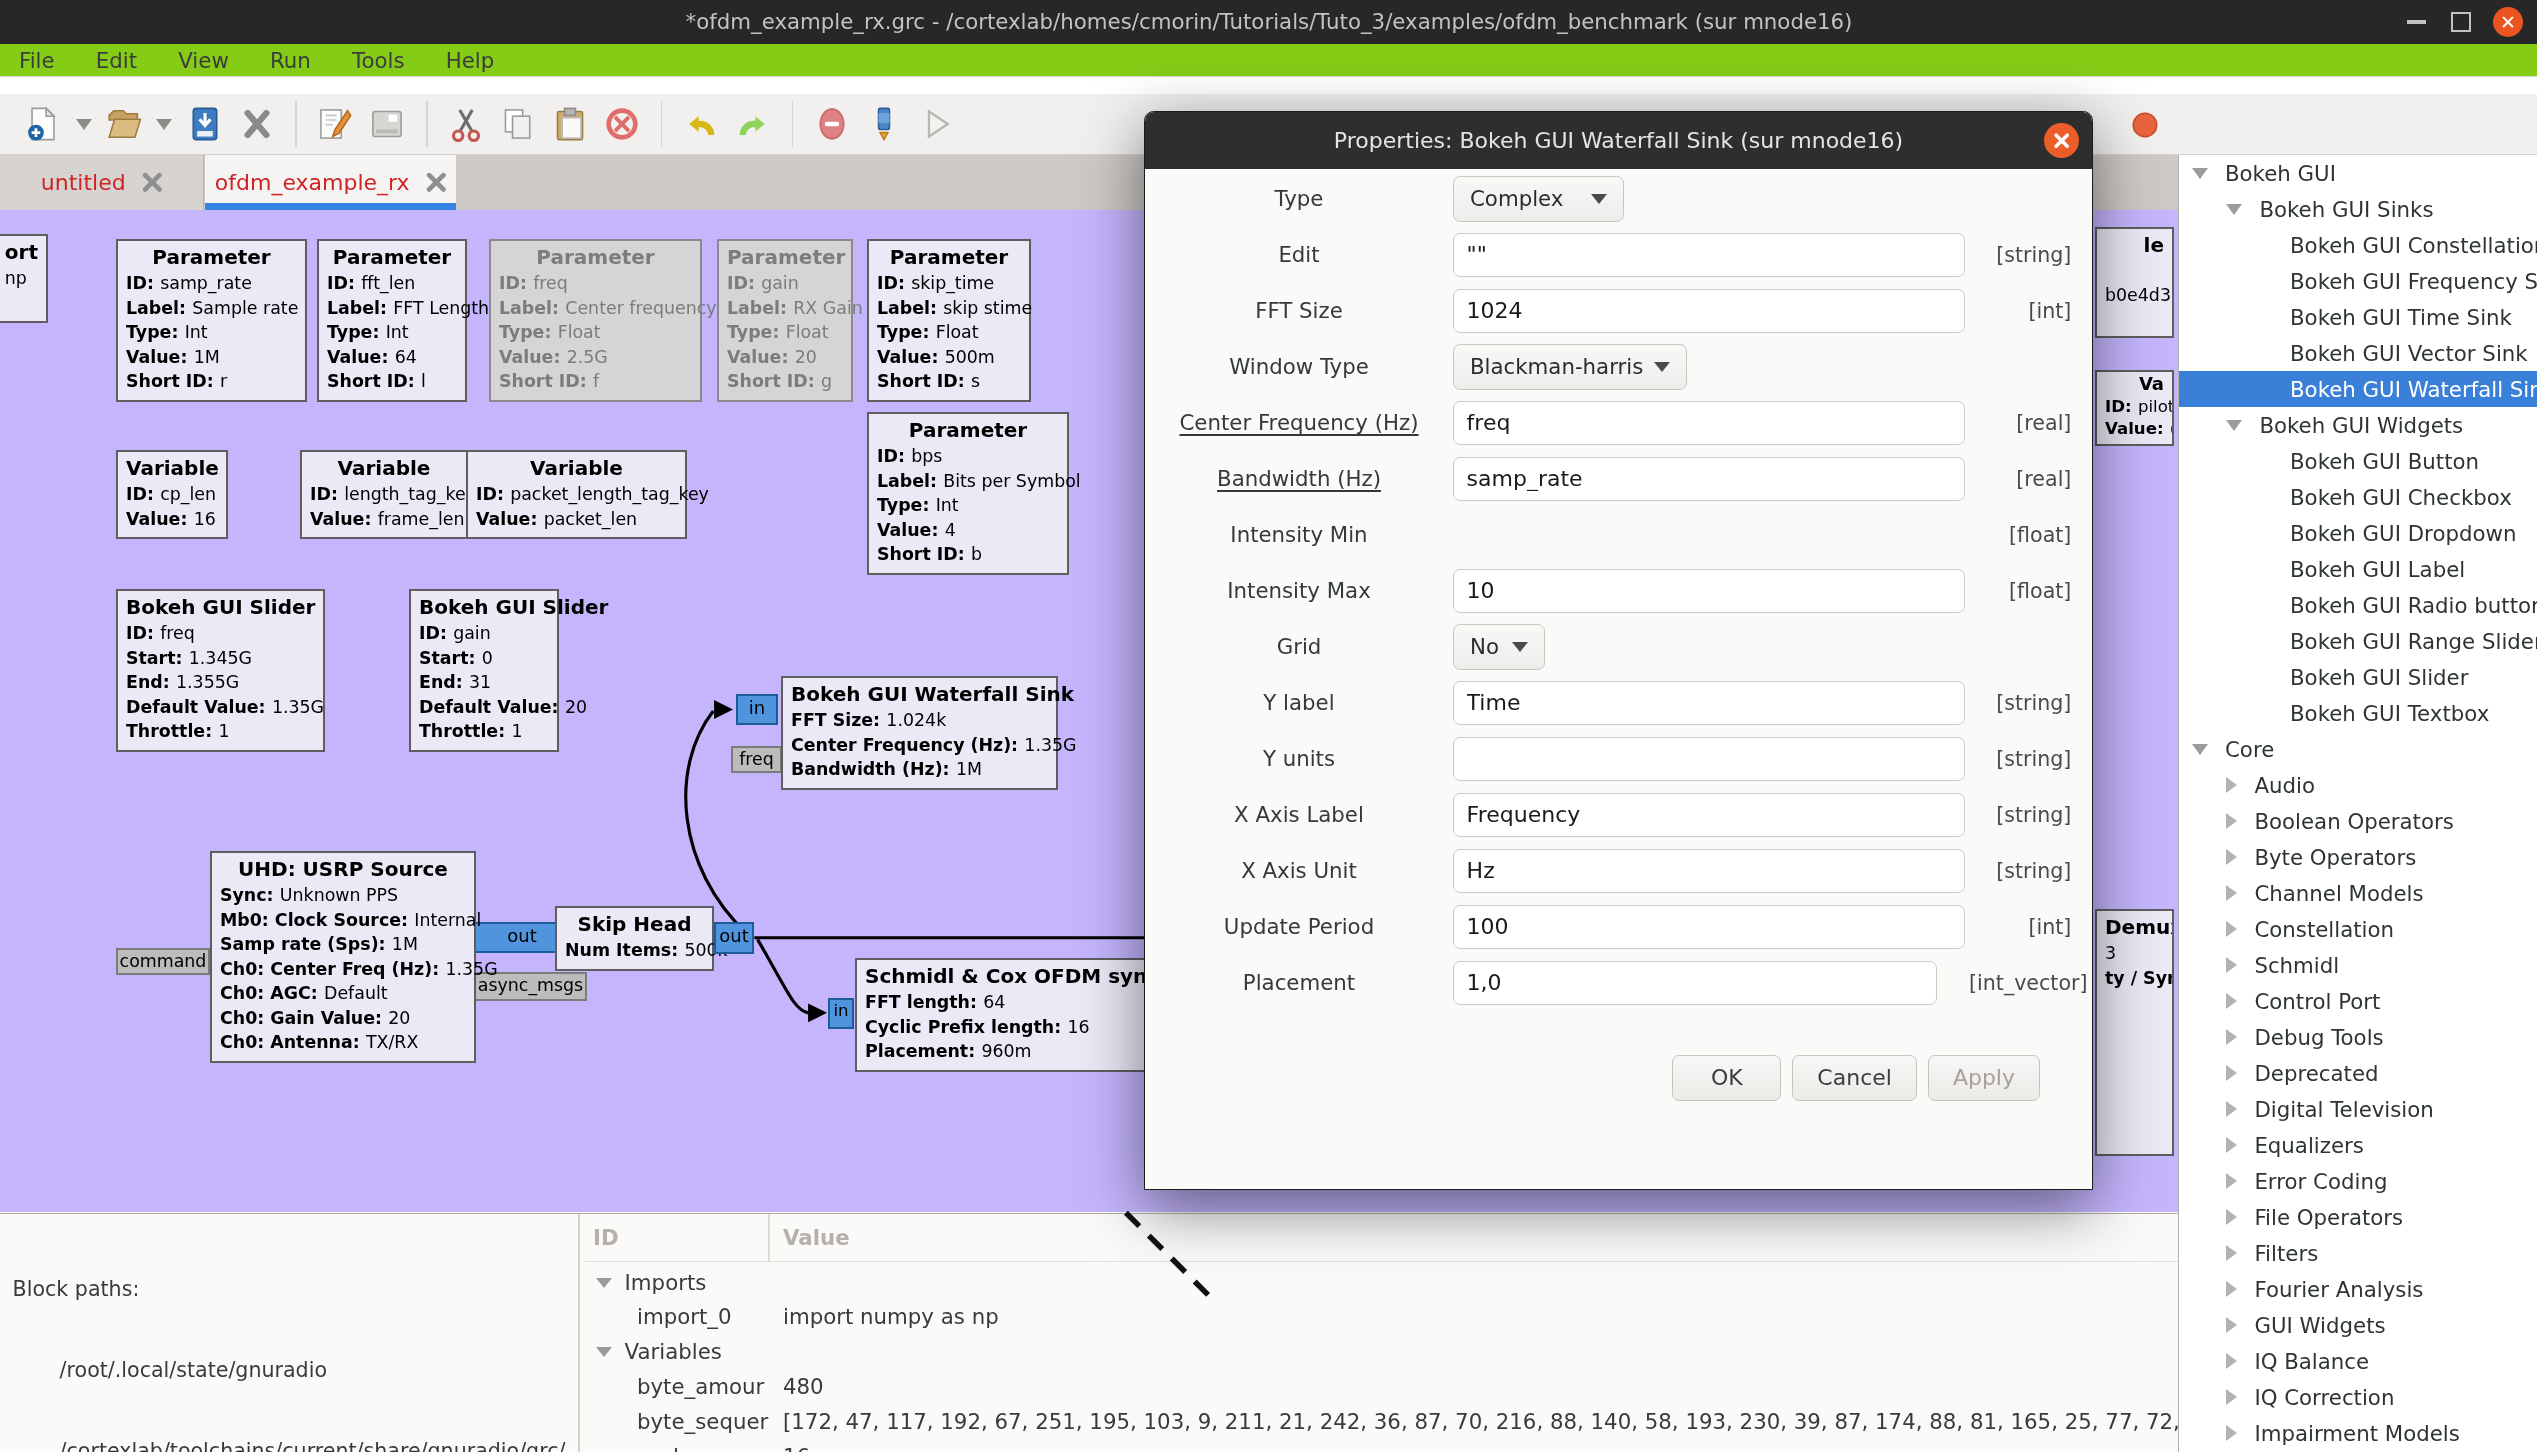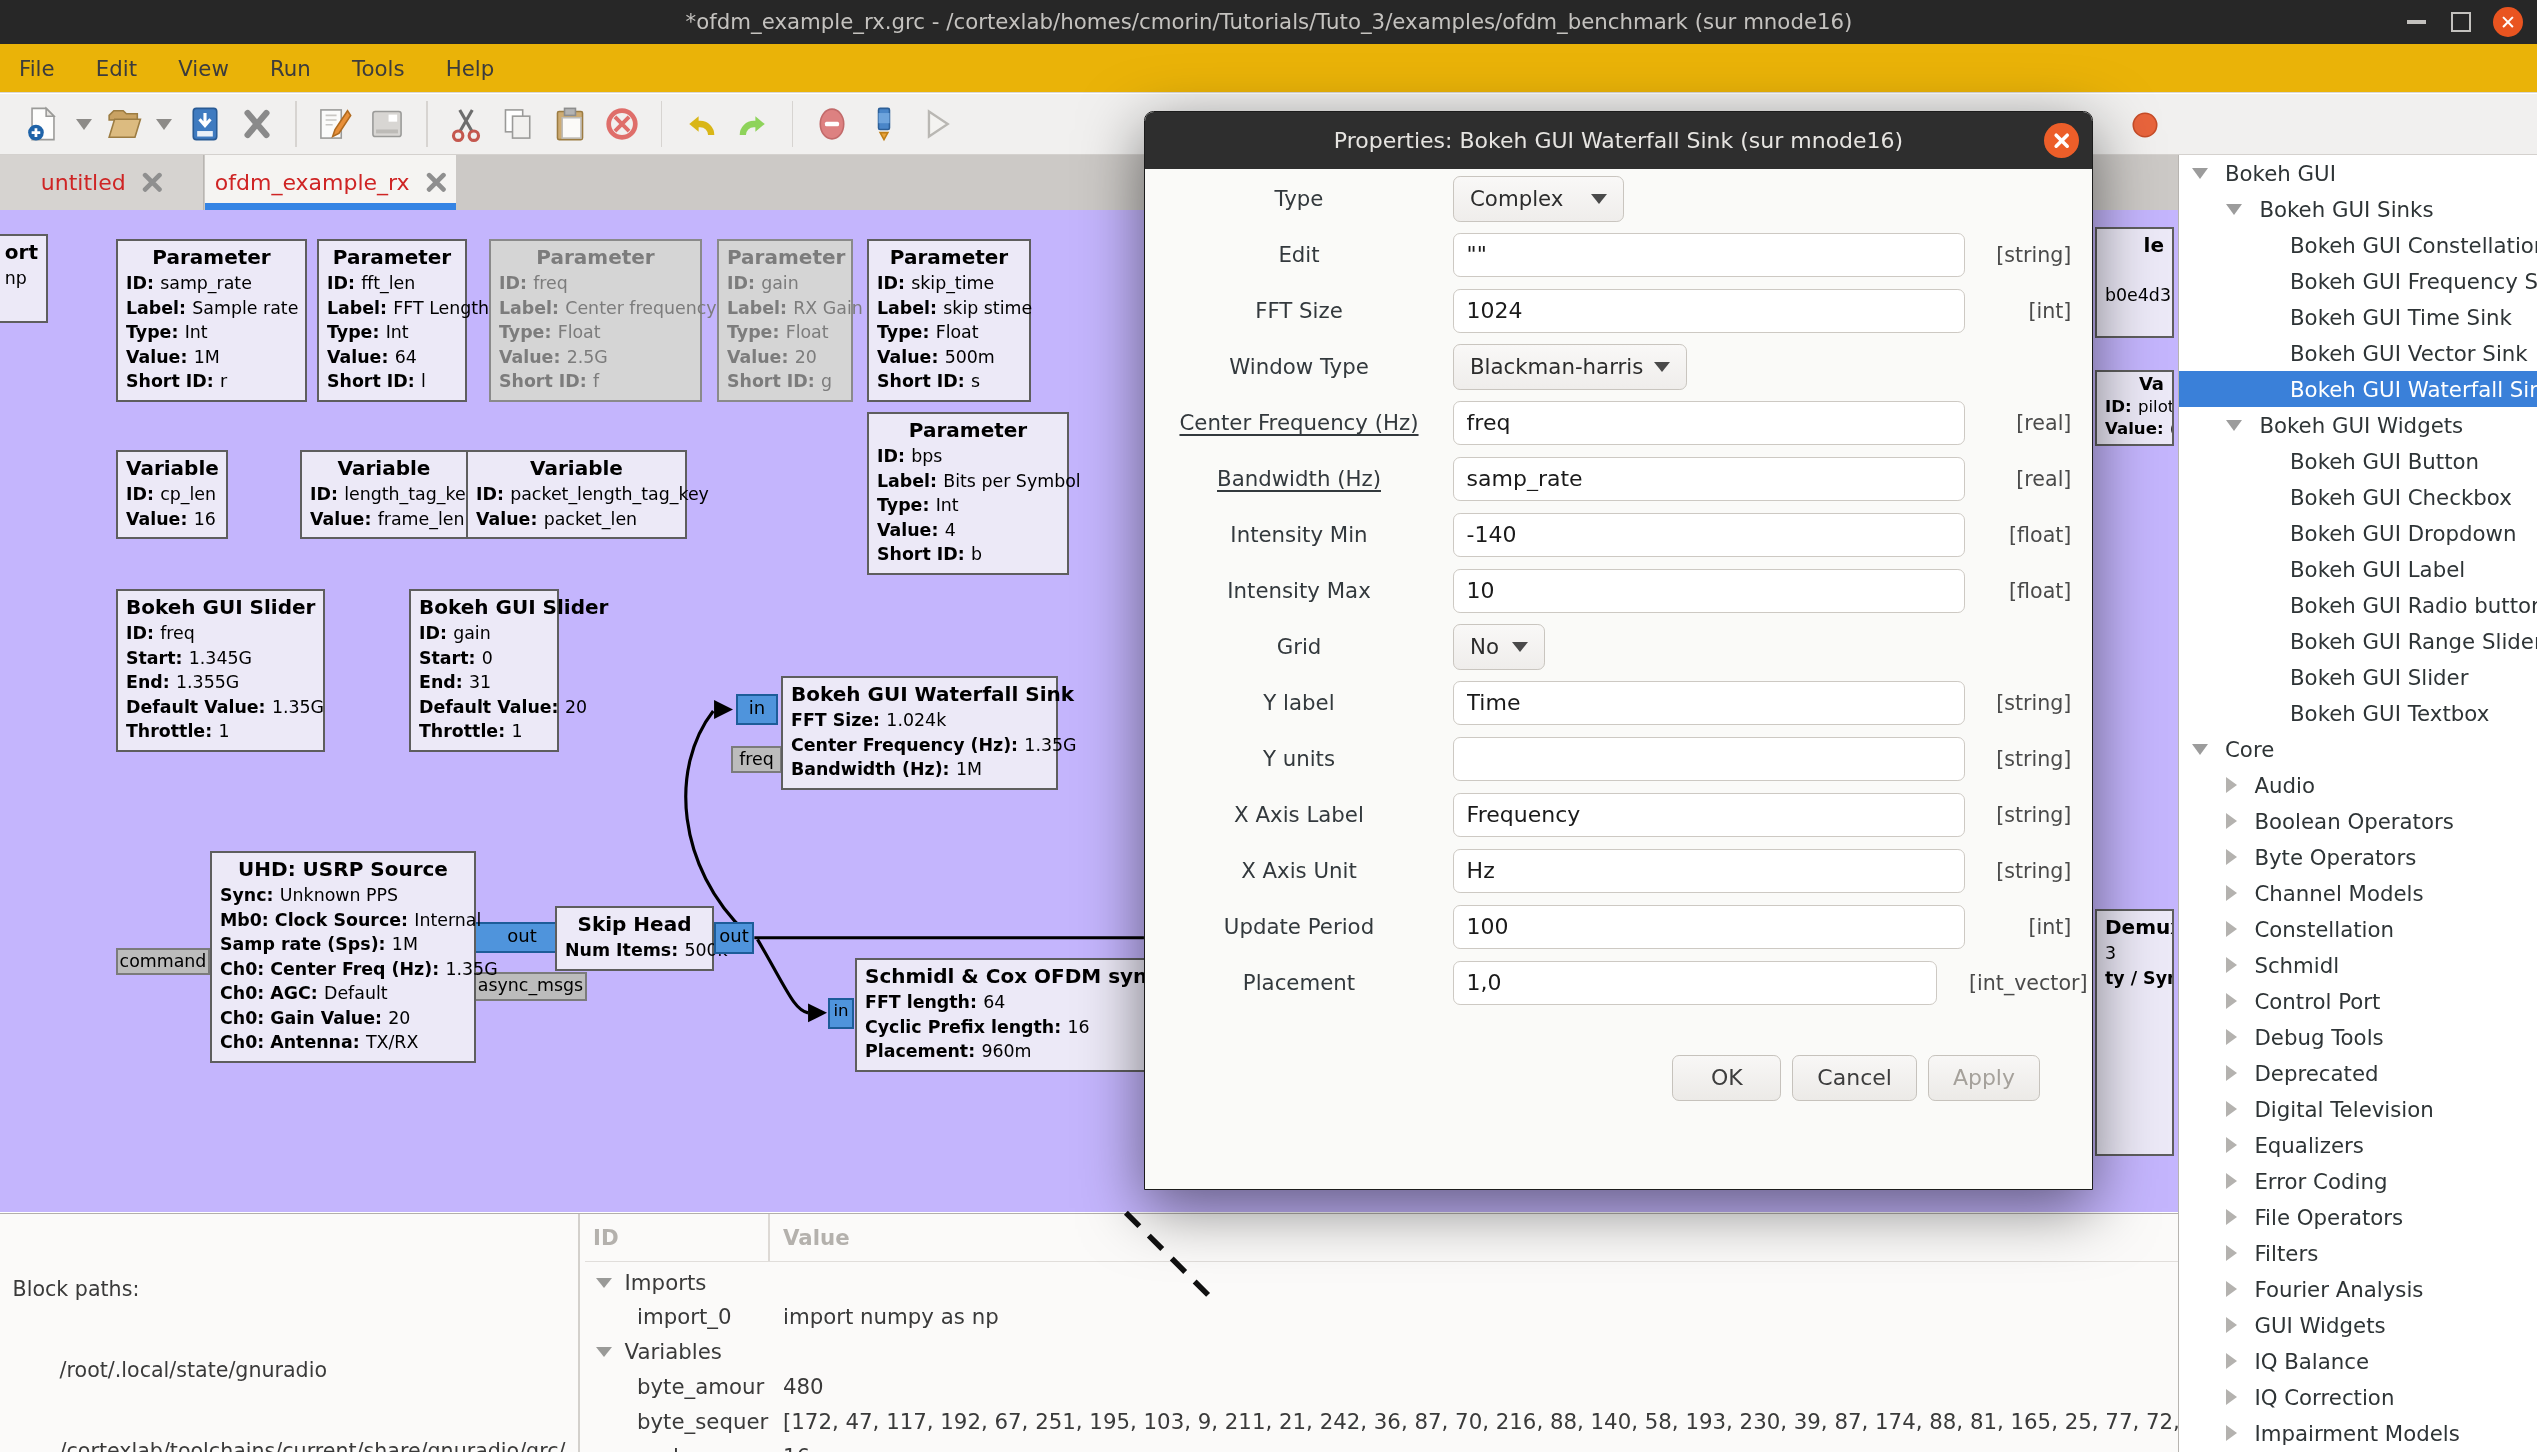--- a/index.html
+++ b/index.html
@@ -9,21 +9,21 @@
   #titlebar{position:absolute;left:0;top:0;width:2538px;height:44px;background:#272727;z-index:30;}
   #titlebar .wt{color:#c4c2bf;font-size:21.3px;line-height:44px;text-align:center;}
   .wbtn{position:absolute;top:0;height:44px;display:flex;align-items:center;justify-content:center;}
   #min-btn{right:104px;width:35px;}
   #min-btn i{display:block;width:19px;height:3.2px;background:#c3c1be;}
   #max-btn{right:60px;width:35px;}
   #max-btn i{display:block;width:16px;height:16px;border:2.4px solid #c3c1be;}
   #close-btn{right:11px;width:38px;}
   #close-btn .cc{width:30px;height:30px;border-radius:50%;background:#e95420;display:flex;align-items:center;justify-content:center;color:#fff;font-size:19px;font-weight:bold;}
   
-  #menubar{position:absolute;left:0;top:44px;width:2538px;height:49px;background:#eab308;border-bottom:0.8px solid #dbd8d5;display:flex;align-items:center;padding-left:19px;box-sizing:border-box;z-index:29;}
+  #menubar{position:absolute;left:0;top:44px;width:2538px;height:33px;background:#84cc16;border-bottom:0.8px solid #dbd8d5;display:flex;align-items:center;padding-left:19px;box-sizing:border-box;z-index:29;}
   .mitem{font-size:21.3px;color:#3c3c3c;padding:0 20.6px;}
   .mitem:first-child{padding-left:0;}
   
   #toolbar{position:absolute;left:0;top:94px;width:2538px;height:61px;background:#f1f0ef;border-bottom:0.8px solid #d4d1ce;display:flex;align-items:center;padding-left:17.4px;box-sizing:border-box;z-index:28;}
   .ticon{width:36px;height:36px;margin:0 8px;flex:none;}
   .tcaret{width:0;height:0;border-left:8.7px solid transparent;border-right:8.7px solid transparent;border-top:11px solid #8d8b88;margin:0 6.3px;flex:none;}
   .tsep{width:1.6px;height:46px;background:#d7d4d1;margin:0 12.6px;flex:none;}
   #kill-icon{position:absolute;left:2119px;top:12.6px;}
   
   #tabstrip{position:absolute;left:0;top:155px;width:2178px;height:55px;background:#ccc9c6;z-index:27;}
@@ -599,23 +599,20 @@
       </div>
       <div class="drow">
         <div class="dlabel"><span class="u">Bandwidth (Hz)</span></div>
         <div class="dctrl">
             <input class="dinput" value="samp_rate" style="">
           </div>
         <div class="dann">[real]</div>
       </div>
       <div class="drow">
         <div class="dlabel"><span>Intensity Min</span></div>
-        <div class="dctrl">
-            <input class="dinput" value="-140" style="">
-          </div>
         <div class="dann">[float]</div>
       </div>
       <div class="drow">
         <div class="dlabel"><span>Intensity Max</span></div>
         <div class="dctrl">
             <input class="dinput" value="10" style="">
           </div>
         <div class="dann">[float]</div>
       </div>
       <div class="drow">

